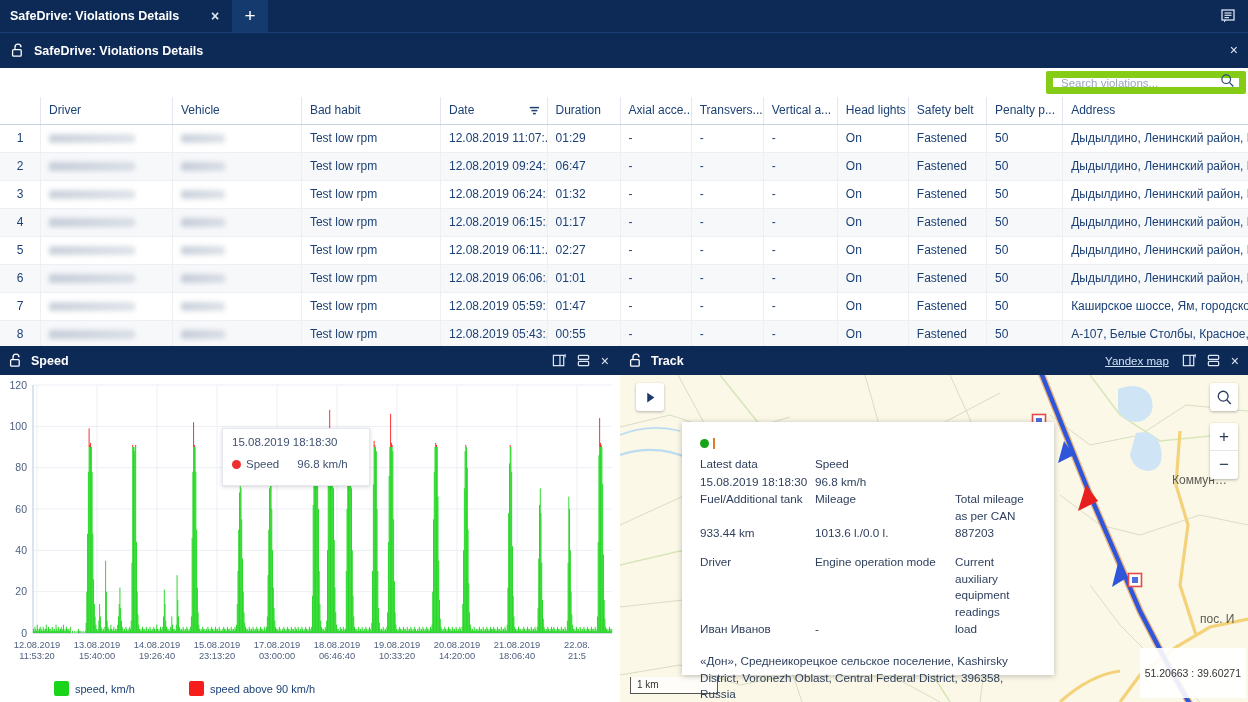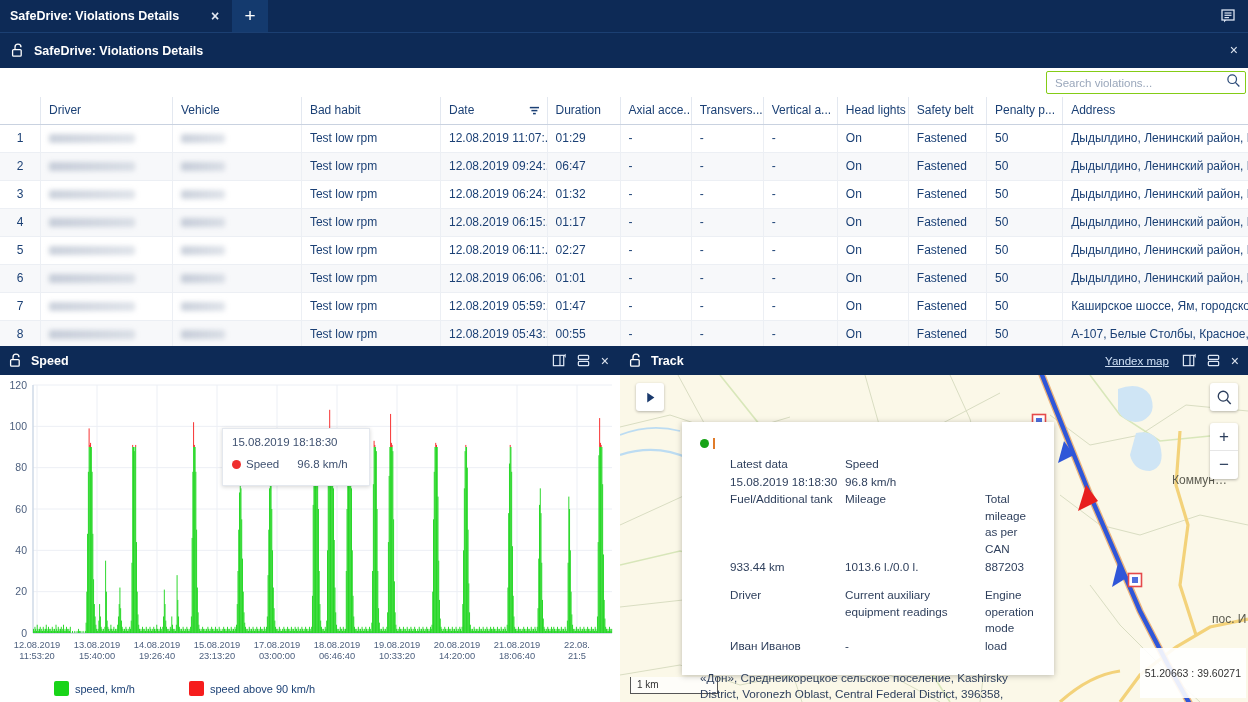--- a/index.html
+++ b/index.html
@@ -49,21 +49,21 @@
     font-size: 14px; font-weight: normal; color: #dfe6f1;
   }
 
   
   .searchrow {
     position: absolute; left: 0; top: 68px; width: 1248px; height: 29px;
     background: #ffffff;
   }
   .searchbox {
     position: absolute; right: 2px; top: 3px; width: 200px; height: 23px;
-    border: 1px solid #84cc16; border-radius: 2px;
+    border: 7px solid #84cc16; border-radius: 2px;
     display: flex; align-items: center; padding: 0 4px 0 8px;
     background: #fff;
   }
   .searchbox input {
     flex: 1; border: 0; outline: 0; font-size: 11.5px;
     font-family: "Liberation Sans", sans-serif; color: #3c4d68;
     background: transparent;
   }
   .searchbox input::placeholder { color: #9aa7bb; }
 
@@ -164,21 +164,21 @@
   .coords {
     position: absolute; right: 2px; bottom: 4px;
     background: rgba(255,255,255,.9); font-size: 10.5px; color: #333;
     padding: 19px 5px;
   }
   .mapinfo {
     position: absolute; left: 62px; top: 47px; width: 372px; height: 253px;
     background: #ffffff; box-shadow: 0 1px 6px rgba(0,0,0,.25);
     padding: 16px 18px; font-size: 11.7px; color: #2e3f5c; line-height: 1.42;
   }
-  .mi-grid { display: grid; grid-template-columns: 115px 140px 1fr; row-gap: 1px; margin-left: 30px; }
+  .mi-grid { display: grid; grid-template-columns: 115px 140px 1fr; row-gap: 1px; }
   .mi-lbl { color: #2e3f5c; }
   .mi-val { color: #2e3f5c; }
   .mi-top { display: flex; align-items: center; gap: 4px; margin-bottom: 7px; }
   .mi-dot { width: 9px; height: 9px; border-radius: 50%; background: #17a317; }
   .mi-bar { width: 2px; height: 11px; background: #e07b2a; }
   .mi-addr { margin-top: 15px; }
   .mi-link { display: inline-block; text-decoration: underline; color: #2e3f5c; }
   .maplabel {
     position: absolute; font-size: 12px; color: #5b5b50;
     font-family: Liberation Sans, sans-serif;
@@ -1355,21 +1355,21 @@
 
         <g>
           <rect x="412.5" y="39.5" width="13" height="13" fill="#ffffff" stroke="#e54a4a" stroke-width="1.6"></rect>
           <path d="M416 43 L422 43 L422 49 L416 49 Z" fill="#2f56d8" opacity="0.85"></path>
           <rect x="508.5" y="198.5" width="13" height="13" fill="#ffffff" stroke="#e54a4a" stroke-width="1.6"></rect>
           <path d="M512 202 L518 202 L518 208 L512 208 Z" fill="#2f56d8" opacity="0.85"></path>
         </g>
       </svg>
 
       <div class="maplabel" id="maplabel-0" style="left: 552px; top: 98px;">Коммун…</div>
-      <div class="maplabel" id="maplabel-1" style="left: 580px; top: 237px; margin-left: 12px;">пос. И</div>
+      <div class="maplabel" id="maplabel-1" style="left: 580px; top: 237px;">пос. И</div>
 
       <div class="mapbtn play-btn">
         <svg width="13" height="13" viewBox="0 0 12 12">
           <path d="M3 1.5 L9.6 6 L3 10.5 Z" fill="#19396c"></path>
         </svg>
       </div>
 
       <div class="mapbtn search-btn">
         <svg width="17" height="17" viewBox="0 0 18 18">
           <circle cx="7.6" cy="7.6" r="5.2" fill="none" stroke="#2c3e5c" stroke-width="1.4"></circle>
@@ -1404,22 +1404,22 @@
           <div class="mi-lbl">Mileage</div>
           <div class="mi-lbl">Total mileage as per CAN</div>
 
           <div class="mi-val">933.44 km</div>
           <div class="mi-val">1013.6 l./0.0 l.</div>
           <div class="mi-val">887203</div>
         </div>
 
         <div class="mi-grid" style="margin-top:12px">
           <div class="mi-lbl">Driver</div>
+          <div class="mi-lbl">Engine operation mode</div>
           <div class="mi-lbl">Current auxiliary equipment readings</div>
-          <div class="mi-lbl">Engine operation mode</div>
 
           <div class="mi-val">Иван Иванов</div>
           <div class="mi-val">-</div>
           <div class="mi-val">load</div>
         </div>
 
         <div class="mi-addr">«Дон», Среднеикорецкое сельское поселение, Kashirsky District, Voronezh Oblast, Central Federal District, 396358, Russia</div>
         <a class="mi-link" href="#">Open the panorama</a>
       </div>
     </div>

